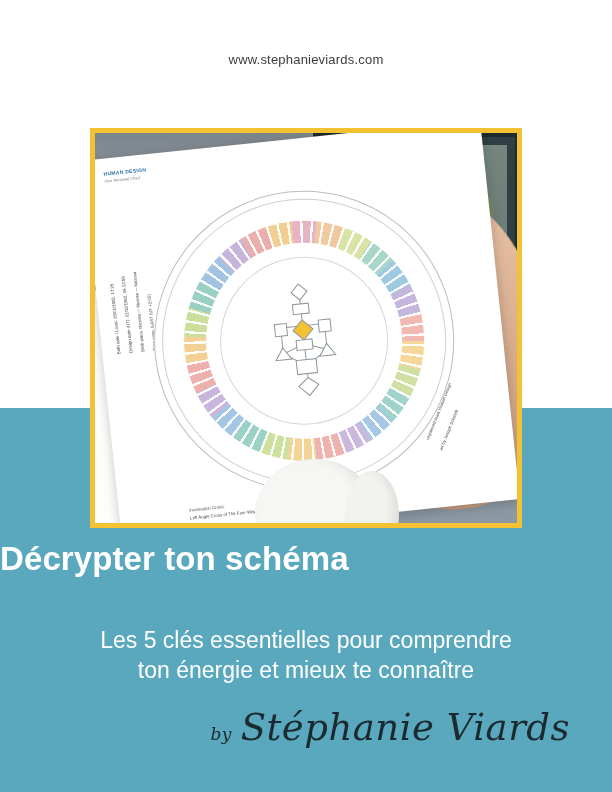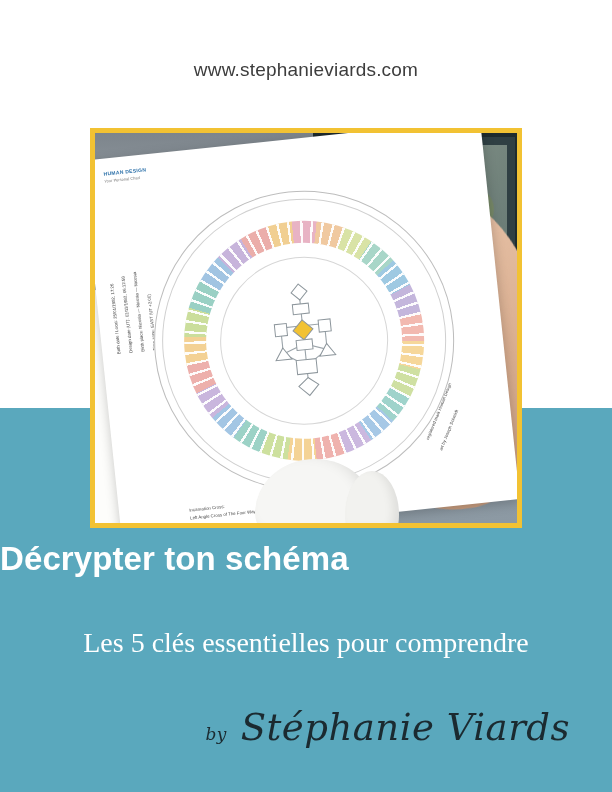--- a/index.html
+++ b/index.html
@@ -27,24 +27,24 @@
     position: absolute;
     left: 0; top: 408px;
     width: 612px;
     height: 384px;
     background: #5aa8bd;
   }
 
   
   .site-url {
     position: absolute;
-    left: 0; top: 59px;
+    left: 0; top: 52px;
     width: 612px;
     text-align: center;
-    font-size: 19px;
+    font-size: 13px;
     color: #3d3d3d;
     letter-spacing: 0.2px;
   }
 
   
   .photo-frame {
     position: absolute;
     left: 90px;
     top: 128px;
     width: 432px;
@@ -238,42 +238,40 @@
     line-height: 1.18;
     letter-spacing: 0.1px;
   }
   .subtitle-block {
     position: absolute;
     left: 0; top: 625px;
     width: 612px;
     text-align: center;
   }
   .subtitle-line {
-    font-size: 28px;
+    font-size: 23px;
     color: #ffffff;
     line-height: 1.32;
-    font-family: Liberation Serif, serif;
   }
   .signature {
     position: absolute;
     right: 42px;
     top: 706px;
     text-align: right;
     color: #1b2a30;
     font-family: "DejaVu Serif", serif;
     font-style: italic;
     font-size: 26px;
     letter-spacing: 0.5px;
     white-space: nowrap;
   }
   .signature .by {
     font-size: 17px;
     font-family: "DejaVu Serif", serif;
     font-style: italic;
-    margin-right: 5px;
     text-align: right;
   }
   .signature .name {
     font-size: 37px;
   }
 </style>
 </head>
 <body>
 
 <div class="bg-top"></div>
@@ -355,18 +353,19 @@
     <div class="teapot-spout"></div>
   </div>
 </div>
 
 <div class="title-block">
   <div class="title-line">Décrypter ton schéma</div>
 </div>
 
 <div class="subtitle-block">
   <div class="subtitle-line">Les 5 clés essentielles pour comprendre</div>
+  <div class="subtitle-line">ton énergie et mieux te connaître</div>
 </div>
 
 <div class="signature">
   <span class="by">by</span>
   <span class="name">Stéphanie Viards</span>
 </div>
 
 </body></html>

